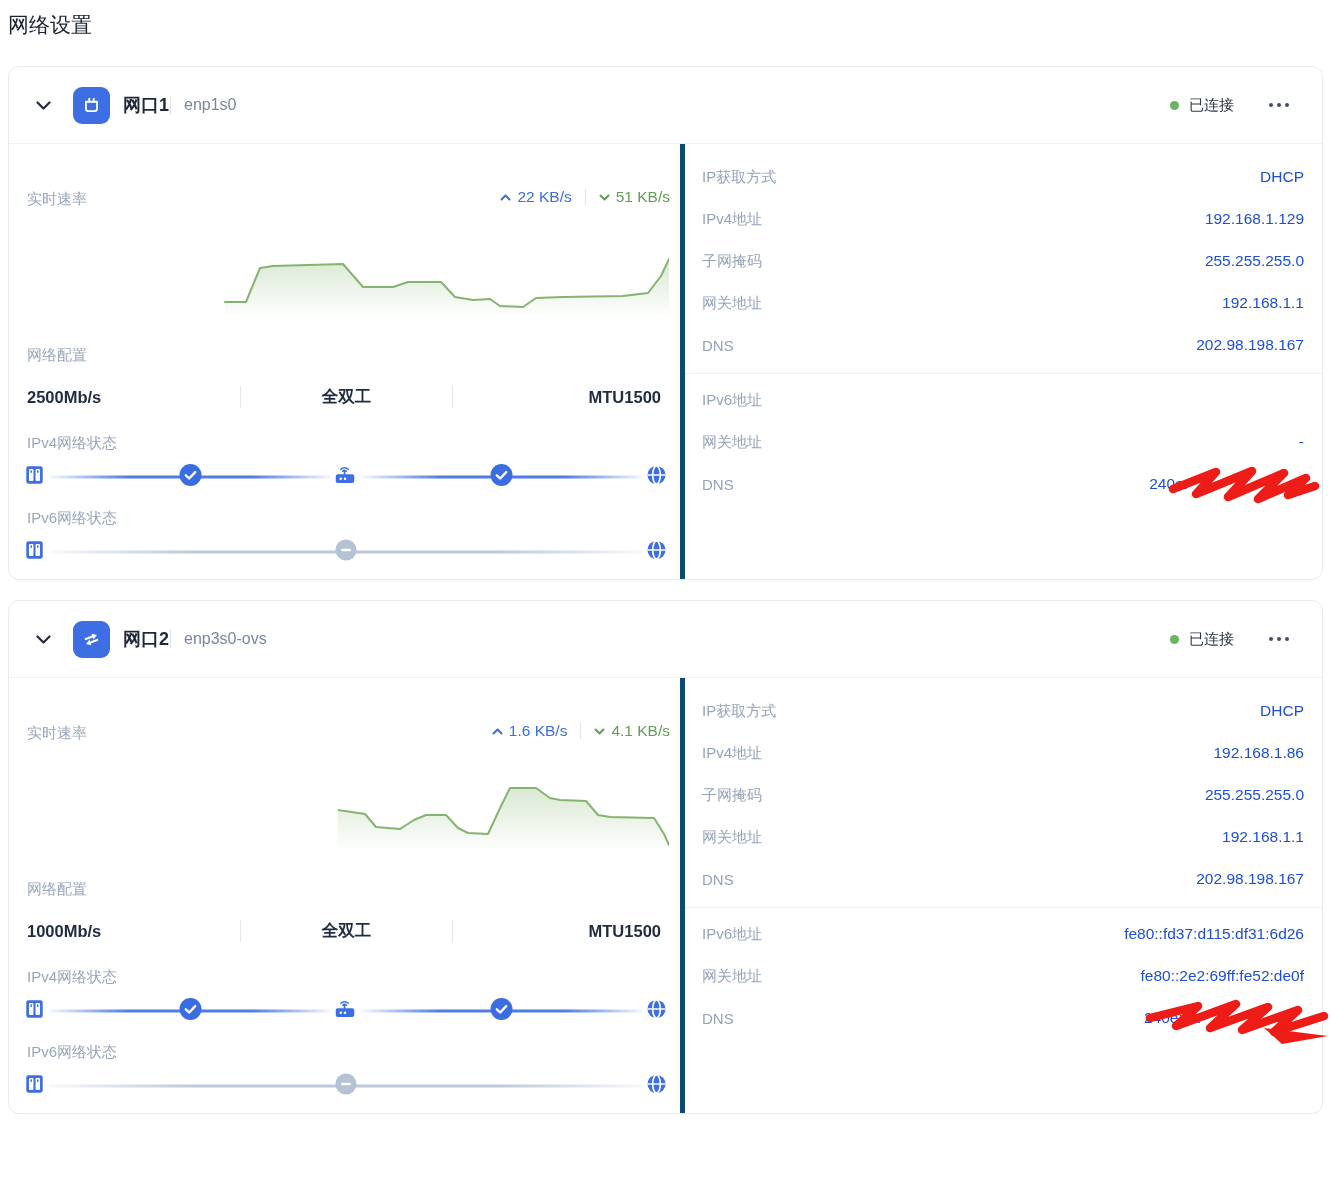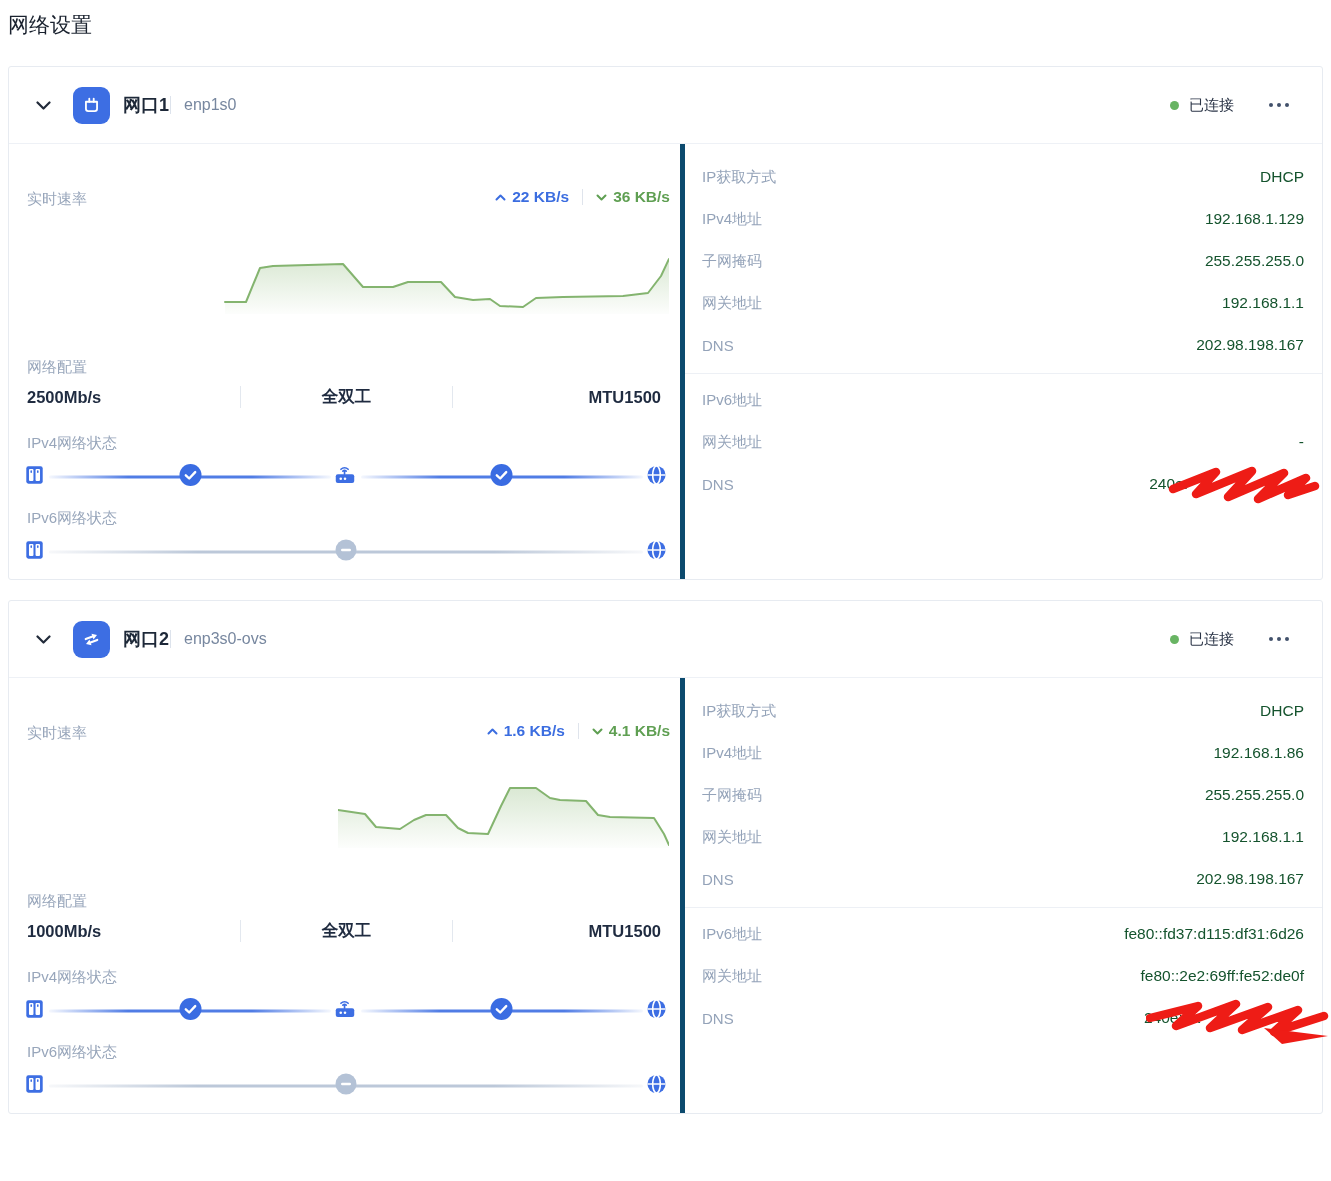--- a/index.html
+++ b/index.html
@@ -15,21 +15,21 @@
   .create-btn {
     position:absolute; right:6px; top:5px; height:39px; padding:0 21px;
     display:flex; align-items:center; gap:11px;
     background:#3d70e6; border:none; border-radius:7px; cursor:pointer;
     color:#fff; font-size:16px; font-weight:700;
     font-family:"Liberation Sans","DejaVu Sans",sans-serif;
   }
 
   .card {
     position:absolute; left:8px; width:1315px; height:514px;
-    background:#fff; border:1px solid #e7ebf1; border-radius:3px;
+    background:#fff; border:1px solid #e7ebf1; border-radius:11px;
   }
   .card-1 { top:66px; } .card-2 { top:600px; }
 
   .card-head {
     height:77px; display:flex; align-items:center;
     padding:0 30px 0 22px; border-bottom:1px solid #eef1f6;
   }
   .chev { display:flex; align-items:center; justify-content:center; width:24px; cursor:pointer; }
   .port-ic {
     width:37px; height:37px; border-radius:9px; background:#3d6ee3;
@@ -41,26 +41,26 @@
   .status { display:flex; align-items:center; gap:10px; font-size:15px; color:#2b3547; }
   .dot { width:9px; height:9px; border-radius:50%; background:#68b463; display:inline-block; }
   .more { display:flex; align-items:center; cursor:pointer; padding:4px 2px; }
 
   .card-body { display:flex; height:435px; }
   .pane-left { position:relative; width:676px; border-right:5px solid #0c4a6e; }
   .pane-right { flex:1; padding:12px 0 0 0; }
 
   .glabel { position:absolute; left:18px; font-size:15px; color:#98a6bb; }
   .lbl-rate { top:46px; }
-  .lbl-cfg  { top:214px; }
+  .lbl-cfg  { top:202px; }
   .lbl-v4   { top:290px; }
   .lbl-v6   { top:365px; }
 
   .rates { position:absolute; top:44px; right:10px; display:flex; align-items:center; }
-  .rate { display:flex; align-items:center; gap:6px; font-size:15.5px; font-weight:700; }
+  .rate { display:flex; align-items:center; gap:6px; font-size:15.5px; font-weight:400; }
   .rate.up { color:#3b6de0; }
   .rate.down { color:#5f9f52; }
   .vsep { width:1px; height:16px; background:#dfe4ec; margin:0 13px; }
 
   .spark { position:absolute; top:108px; right:11px; height:62px; }
 
   .cfg-row { position:absolute; top:237px; left:0; right:0; height:32px; display:flex; align-items:center; }
   .cfg { font-size:16.5px; font-weight:700; color:#1f2b40; }
   .cfg.c1 { width:231px; padding-left:18px; }
   .cfg.c2 { width:211px; text-align:center; }
@@ -78,21 +78,21 @@
   .ic-chk1  { left:170px; }
   .ic-router{ left:324px; }
   .line-2   { left:352px; width:282px; }
   .ic-chk2  { left:481px; }
   .ic-globe { left:637px; }
   .line-full{ left:40px;  width:594px; }
   .ic-minus { left:326px; }
 
   .drow { height:42px; display:flex; align-items:center; justify-content:space-between; padding:0 18px 0 17px; }
   .dl { font-size:15px; color:#94a3b9; }
-  .dv { font-size:15.5px; color:#14532d; }
+  .dv { font-size:15.5px; color:#1d4ed8; }
   .hdiv { border-top:1px solid #edf0f5; margin:7px 0 5px 0; }
 
   .dv-redacted { position:relative; display:inline-flex; align-items:center; }
   .dv-redacted.pad1 { padding-right:116px; }
   .dv-redacted.pad2 { padding-right:104px; }
   .scribble { position:absolute; top:50%; transform:translateY(-50%); pointer-events:none; }
   .scribble.s1 { right:-16px; }
   .scribble.s2 { right:-28px; top:64%; }
 </style>
 </head>
@@ -143,21 +143,21 @@
             <svg width="11" height="7" viewBox="0 0 11 7">
                 <path d="M1.5 5.5 L5.5 1.5 L9.5 5.5" stroke="#3b6de0" stroke-width="2" fill="none" stroke-linecap="round" stroke-linejoin="round"></path>
               </svg>
             <span>22 KB/s</span>
           </span>
           <i class="vsep"></i>
           <span class="rate down">
             <svg width="11" height="7" viewBox="0 0 11 7">
                 <path d="M1.5 1.5 L5.5 5.5 L9.5 1.5" stroke="#5f9f52" stroke-width="2" fill="none" stroke-linecap="round" stroke-linejoin="round"></path>
               </svg>
-            <span>36 KB/s</span>
+            <span>51 KB/s</span>
           </span>
         </div>
 
         <svg class="spark" preserveAspectRatio="none" viewBox="0 0 446 62" style="width: 446px;">
           <defs>
             <linearGradient id="sg0" x1="0" y1="0" x2="0" y2="1">
               <stop offset="0" stop-color="rgba(132,180,111,0.30)"></stop>
               <stop offset="1" stop-color="rgba(132,180,111,0.02)"></stop>
             </linearGradient>
           </defs>

